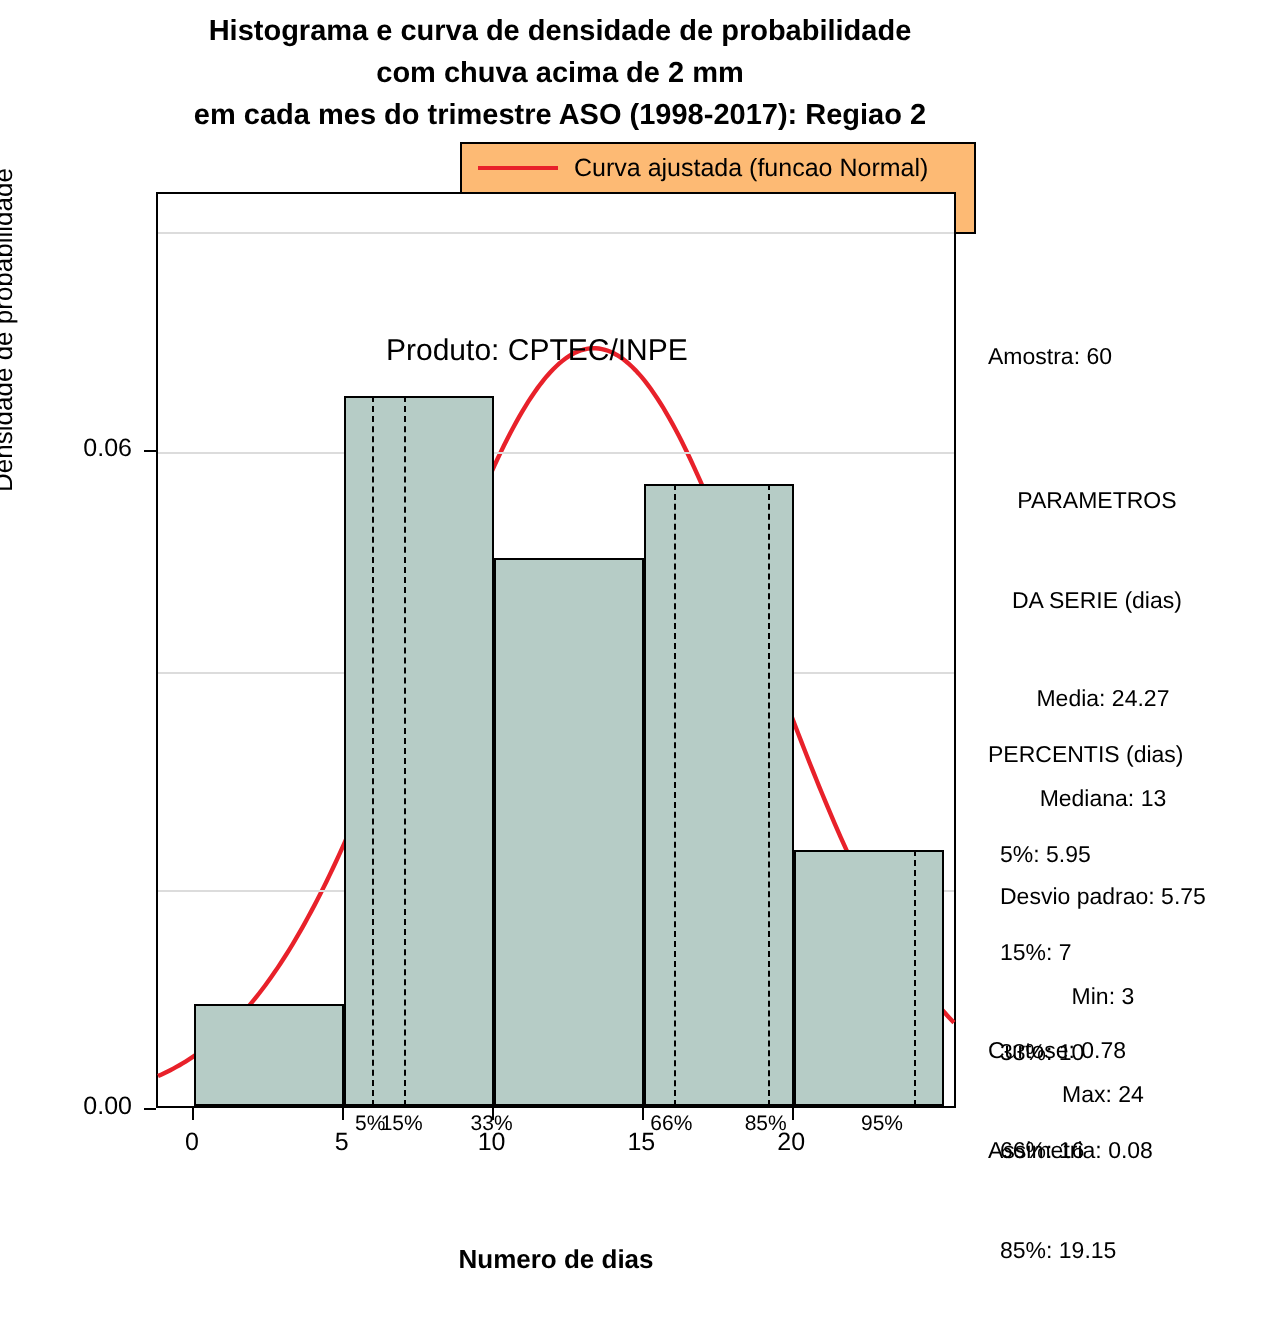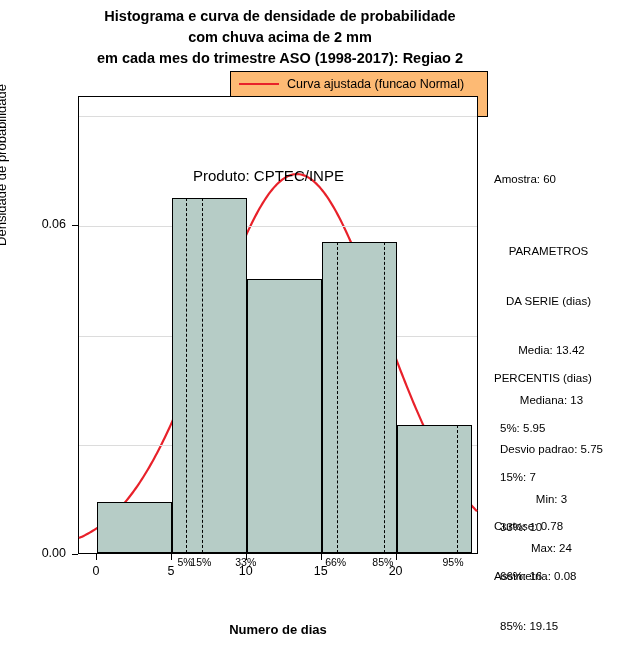--- a/index.html
+++ b/index.html
@@ -219,31 +219,31 @@
       <div class="xtick-label" style="left: 230.79px; top: 564px;">10</div>
       <div class="xtick-mark" style="left: 320.697px; top: 554px;"></div>
       <div class="xtick-label" style="left: 305.697px; top: 564px;">15</div>
       <div class="xtick-mark" style="left: 395.603px; top: 554px;"></div>
       <div class="xtick-label" style="left: 380.603px; top: 564px;">20</div>
       <div class="pct-tick-label" style="left: 168.116px; top: 556px;">5%</div>
       <div class="pct-tick-label" style="left: 183.846px; top: 556px;">15%</div>
       <div class="pct-tick-label" style="left: 228.79px; top: 556px;">33%</div>
       <div class="pct-tick-label" style="left: 318.678px; top: 556px;">66%</div>
       <div class="pct-tick-label" style="left: 365.869px; top: 556px;">85%</div>
-      <div class="pct-tick-label" style="left: 436px; top: 556px; text-align: center;">95%</div>
+      <div class="pct-tick-label" style="left: 424px; top: 556px; text-align: center;">95%</div>
     </div>
 
   <div class="produto" id="produto" style="left:193px; top:167px;">Produto: CPTEC/INPE</div>
 
   <div class="stats" style="left:494px; top:171px;">Amostra: 60</div>
 
   <div class="stats" style="left:494px; top:210px;text-align:center;">
     <div>PARAMETROS</div>
     <div>DA SERIE (dias)</div>
-    <div style="padding-left:6px;">Media: 13.42</div>
+    <div style="padding-left:6px;">Media: 24.27</div>
     <div style="padding-left:6px;">Mediana: 13</div>
     <div style="padding-left:6px;">Desvio padrao: 5.75</div>
     <div style="padding-left:6px;">Min: 3</div>
     <div style="padding-left:6px;">Max: 24</div>
   </div>
 
   <div class="stats" style="left:494px; top:337px;">
     <div>PERCENTIS (dias)</div>
     <div style="padding-left:6px;">5%: 5.95</div>
     <div style="padding-left:6px;">15%: 7</div>

